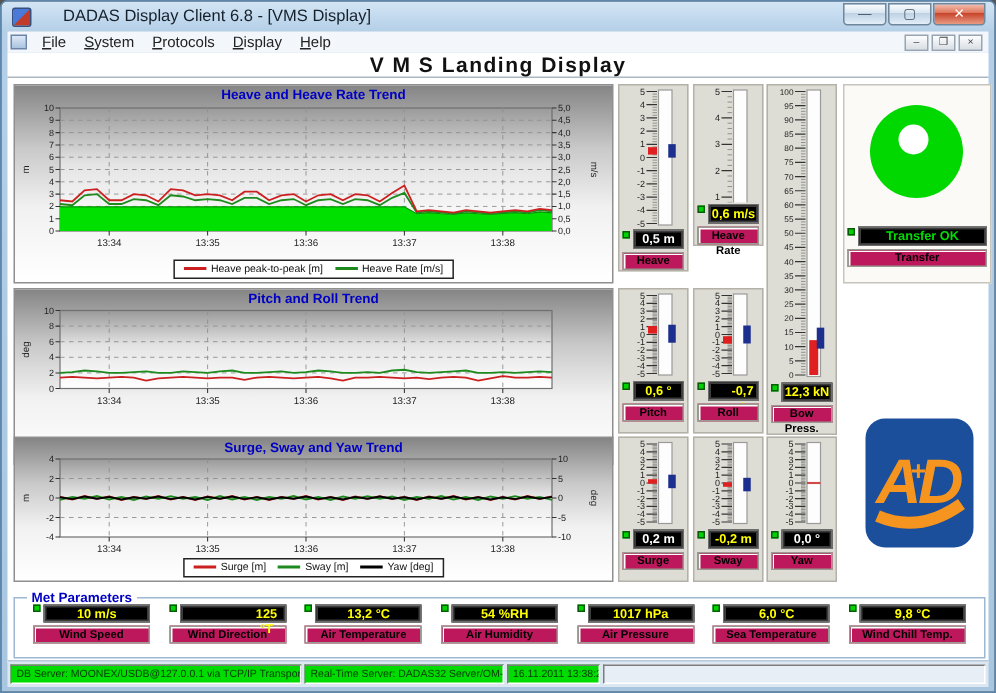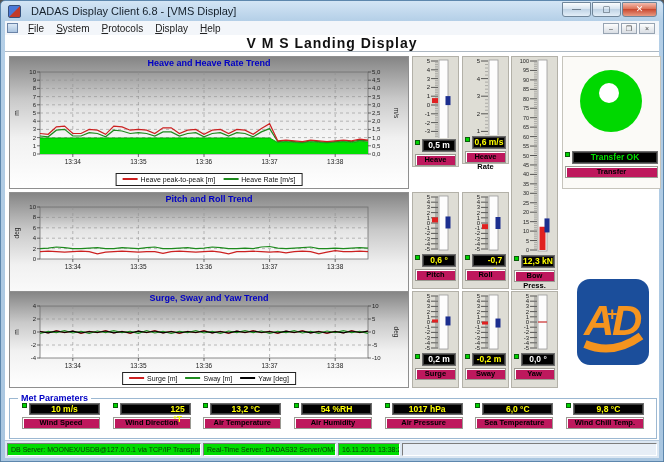--- a/index.html
+++ b/index.html
@@ -3,21 +3,21 @@
 <meta charset="utf-8">
 <style>
   html,body{margin:0;padding:0;background:#555;}
   *{box-sizing:border-box;}
   #win{position:relative;width:664px;height:462px;font-family:"Liberation Sans",sans-serif;
        background:linear-gradient(180deg,#d3e5f5 0,#b4cfe7 20px,#a9c6e0 100%);
        border:1px solid #5d87ad;border-radius:5px 5px 0 0;overflow:hidden;}
   
   .titlebar{position:absolute;top:0;left:0;right:0;height:20px;display:flex;align-items:center;padding-left:7px;}
   .appicon{width:13px;height:13px;border-radius:2px;background:linear-gradient(135deg,#4a79d8 0 48%,#c23a2a 52% 100%);border:1px solid #35507c;}
-  .wtitle{font-size:11px;color:#15202b;margin-left:10px;}
+  .wtitle{font-size:11px;color:#15202b;margin-left:21px;}
   .capbtns{position:absolute;top:1px;right:6px;display:flex;gap:1px;}
   .capbtn{width:29px;height:15px;border:1px solid #70869a;border-radius:0 0 3px 3px;
           background:linear-gradient(#fbfdfe,#d7e4f0 45%,#bed2e4 46%,#e3eef8);
           font-size:9px;line-height:13px;text-align:center;color:#40505e;}
   .capbtn.close{width:35px;background:linear-gradient(#f4bcae,#dd7257 45%,#c8452c 46%,#e89a82);color:#fff;}
   
   .menubar{position:absolute;top:20px;left:4px;right:4px;height:14px;background:#f3f6fa;display:flex;align-items:center;font-size:10px;color:#222;}
   .mdiicon{width:11px;height:10px;margin:0 4px 0 2px;border:1px solid #6b84a8;background:linear-gradient(#dce9f6,#aac4e0);}
   .menu-item{padding:0 6px;cursor:default;}
   .menu-item u{text-decoration:underline;}
@@ -367,21 +367,21 @@
           </div>
           <div class="met-item">
             <div class="val-row">
               <span class="led"></span>
               <div class="val-box" style="color: rgb(255, 255, 0);">9,8 °C</div>
             </div>
             <div class="lbl-box">Wind Chill Temp.</div>
           </div>
         </div>
     </fieldset>
-  <div class="gauge-cell" style="left: 407px; top: 4px; height: 111px;">
+  <div class="gauge-cell" style="left: 407px; top: 4px; height: 125px;">
         <svg width="45" height="96">
           <rect x="26" y="3" width="9" height="90" fill="#fdfdfd" stroke="#9a9a9a" stroke-width="0.8"></rect>
           <line x1="18" y1="92" x2="25" y2="92" stroke="#333" stroke-width="0.8"></line>
           <text x="17" y="94" font-size="6" fill="#222" text-anchor="end">-5</text>
           <line x1="22" y1="90.24000000000001" x2="25" y2="90.24000000000001" stroke="#777" stroke-width="0.5"></line>
           <line x1="22" y1="88.47999999999999" x2="25" y2="88.47999999999999" stroke="#777" stroke-width="0.5"></line>
           <line x1="22" y1="86.72" x2="25" y2="86.72" stroke="#777" stroke-width="0.5"></line>
           <line x1="22" y1="84.96" x2="25" y2="84.96" stroke="#777" stroke-width="0.5"></line>
           <line x1="18" y1="83.2" x2="25" y2="83.2" stroke="#333" stroke-width="0.8"></line>
           <text x="17" y="85.2" font-size="6" fill="#222" text-anchor="end">-4</text>

